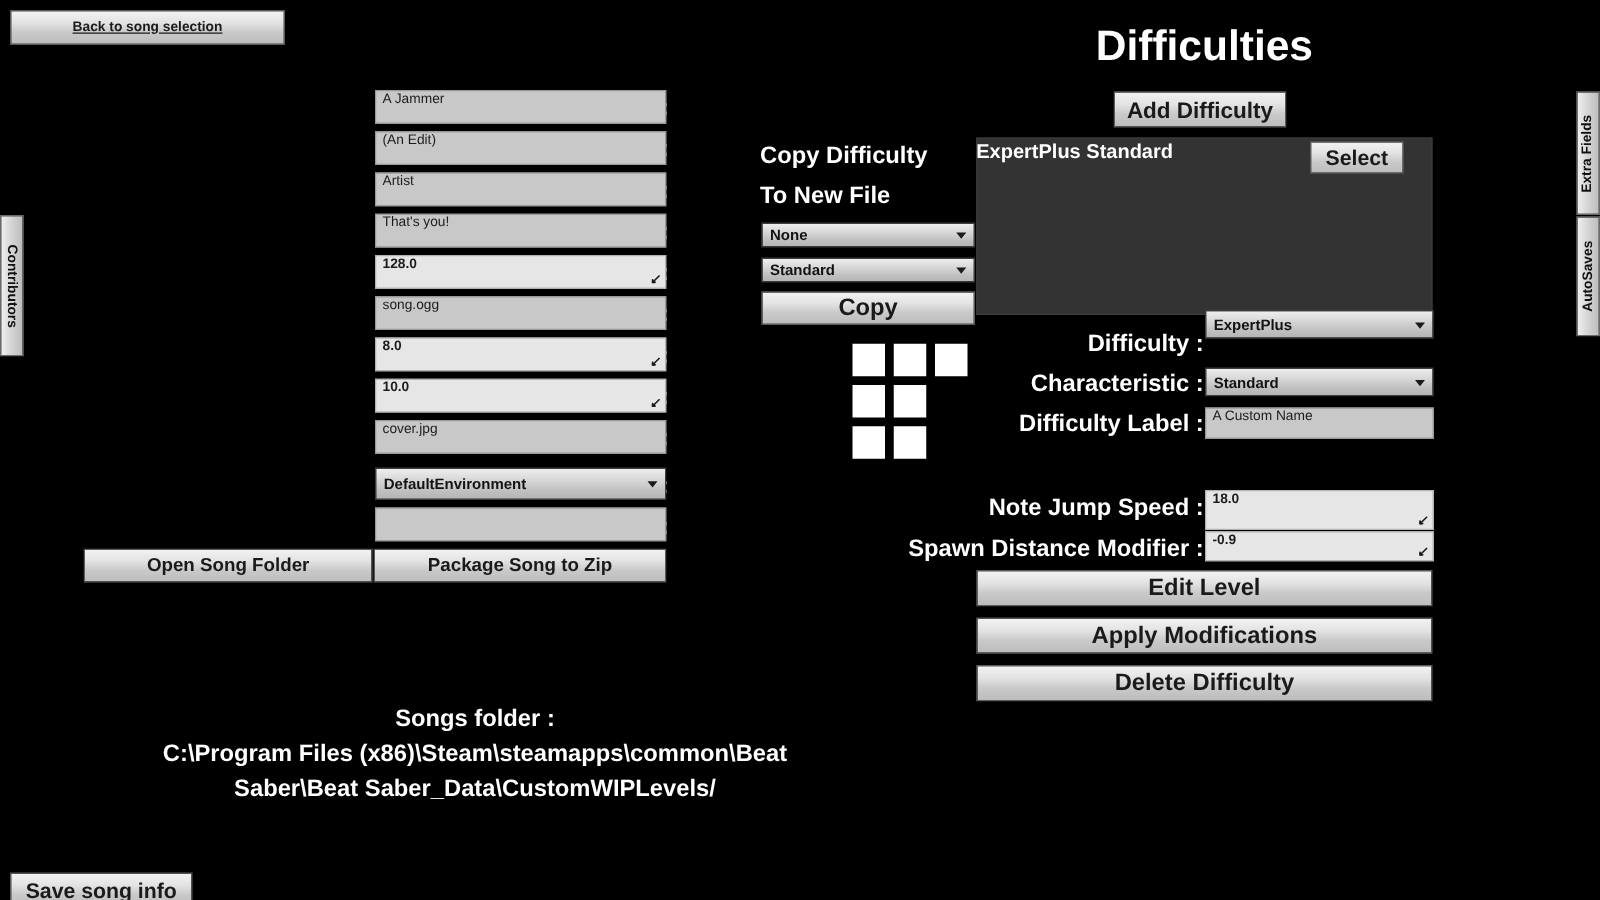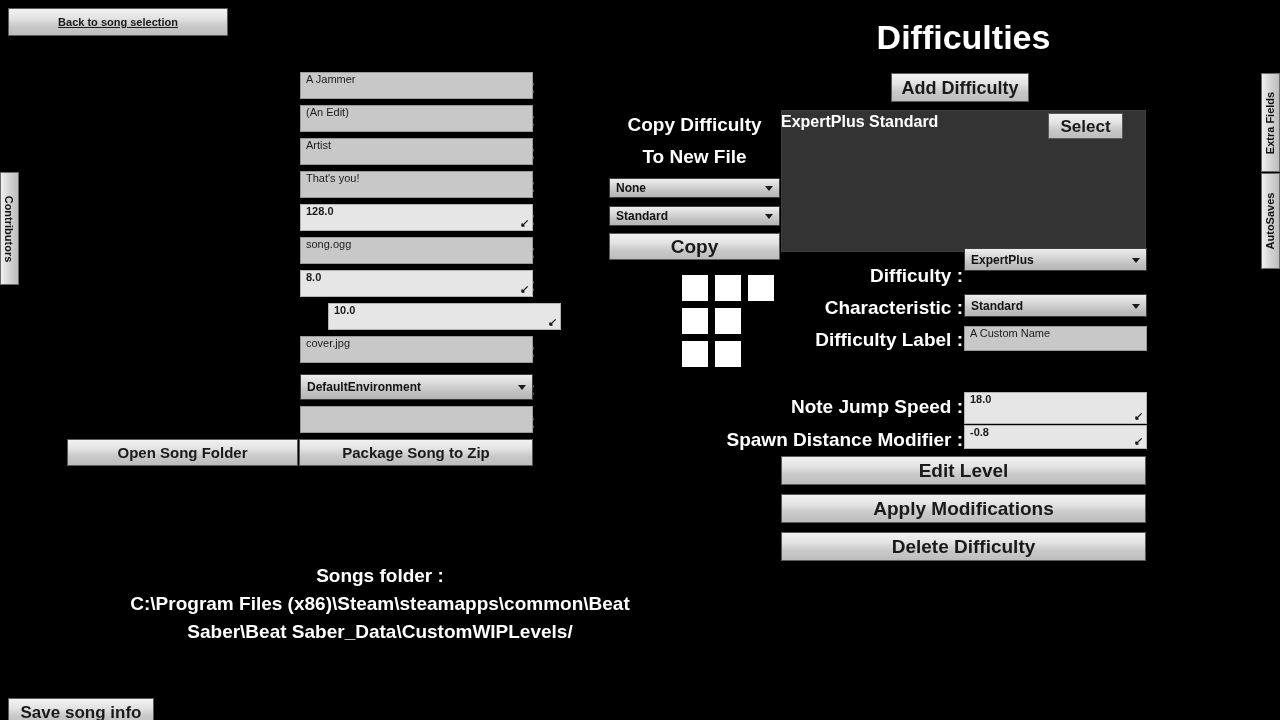--- a/index.html
+++ b/index.html
@@ -102,21 +102,21 @@
   }
   .form-lbl { font-size: 19px; right: 745px; }
   #left-form .field, #left-form .dd { position: absolute; left: 300px; width: 233px; }
 
   #open-folder-btn { position: absolute; left: 67px; top: 439px; width: 231px; height: 27px; font-size: 15px; }
   #package-btn     { position: absolute; left: 299px; top: 439px; width: 234px; height: 27px; font-size: 15px; }
 
   
   #copy-title-1, #copy-title-2 {
     position: absolute; left: 608px; width: 173px;
-    text-align: center; font-size: 19px; font-weight: bold;
+    text-align: left; font-size: 19px; font-weight: bold;
   }
   #copy-title-1 { top: 114px; }
   #copy-title-2 { top: 146px; }
   #copy-dd-1 { position: absolute; left: 609px; top: 178px; width: 171px; height: 20px; }
   #copy-dd-2 { position: absolute; left: 609px; top: 206px; width: 171px; height: 20px; }
   #copy-btn  { position: absolute; left: 609px; top: 233px; width: 171px; height: 27px; font-size: 19px; }
 
   
   #square-grid { position: absolute; left: 682px; top: 275px; width: 100px; height: 96px; }
   #square-grid .sq { position: absolute; width: 26px; height: 26px; background: #ffffff; }
@@ -206,21 +206,21 @@
     </div>
     <div class="lbl form-lbl" style="top: 274px;">Preview Start Time :</div>
     <div class="field num" style="top: 270px; height: 27px;">
       <span>8.0</span>
       <svg class="resize" viewBox="0 0 10 10">
         <path d="M8.5 1.5 L2.2 7.8 M2.2 7.8 L5.2 7.6 M2.2 7.8 L2.4 4.8" stroke="#1a1a1a" stroke-width="1.4" fill="none"></path>
         <path d="M1.6 8.4 L4.6 8.2 L1.8 5.4 Z" fill="#1a1a1a"></path>
       </svg>
     </div>
     <div class="lbl form-lbl" style="top: 307px;">Preview Duration :</div>
-    <div class="field num" style="top: 303px; height: 27px; margin-left: 28px;">
+    <div class="field num" style="top: 303px; height: 27px;">
       <span>10.0</span>
       <svg class="resize" viewBox="0 0 10 10">
         <path d="M8.5 1.5 L2.2 7.8 M2.2 7.8 L5.2 7.6 M2.2 7.8 L2.4 4.8" stroke="#1a1a1a" stroke-width="1.4" fill="none"></path>
         <path d="M1.6 8.4 L4.6 8.2 L1.8 5.4 Z" fill="#1a1a1a"></path>
       </svg>
     </div>
     <div class="lbl form-lbl" style="top: 340px;">Cover Image Name :</div>
     <div class="field" style="top: 336px; height: 27px;">
       <span>cover.jpg</span>
     </div>
@@ -283,21 +283,21 @@
     <div class="lbl diff-lbl" style="top: 396px;">Note Jump Speed :</div>
     <div class="field num" style="top: 392px; height: 32px;">
       <span>18.0</span>
       <svg class="resize" viewBox="0 0 10 10">
         <path d="M8.5 1.5 L2.2 7.8 M2.2 7.8 L5.2 7.6 M2.2 7.8 L2.4 4.8" stroke="#1a1a1a" stroke-width="1.4" fill="none"></path>
         <path d="M1.6 8.4 L4.6 8.2 L1.8 5.4 Z" fill="#1a1a1a"></path>
       </svg>
     </div>
     <div class="lbl diff-lbl" style="top: 429px;">Spawn Distance Modifier :</div>
     <div class="field num" style="top: 425px; height: 24px;">
-      <span>-0.8</span>
+      <span>-0.9</span>
       <svg class="resize" viewBox="0 0 10 10">
         <path d="M8.5 1.5 L2.2 7.8 M2.2 7.8 L5.2 7.6 M2.2 7.8 L2.4 4.8" stroke="#1a1a1a" stroke-width="1.4" fill="none"></path>
         <path d="M1.6 8.4 L4.6 8.2 L1.8 5.4 Z" fill="#1a1a1a"></path>
       </svg>
     </div>
   </div>
 
 <div class="btn" id="edit-level-btn">Edit Level</div>
 <div class="btn" id="apply-mods-btn">Apply Modifications</div>
 <div class="btn" id="delete-diff-btn">Delete Difficulty</div>

